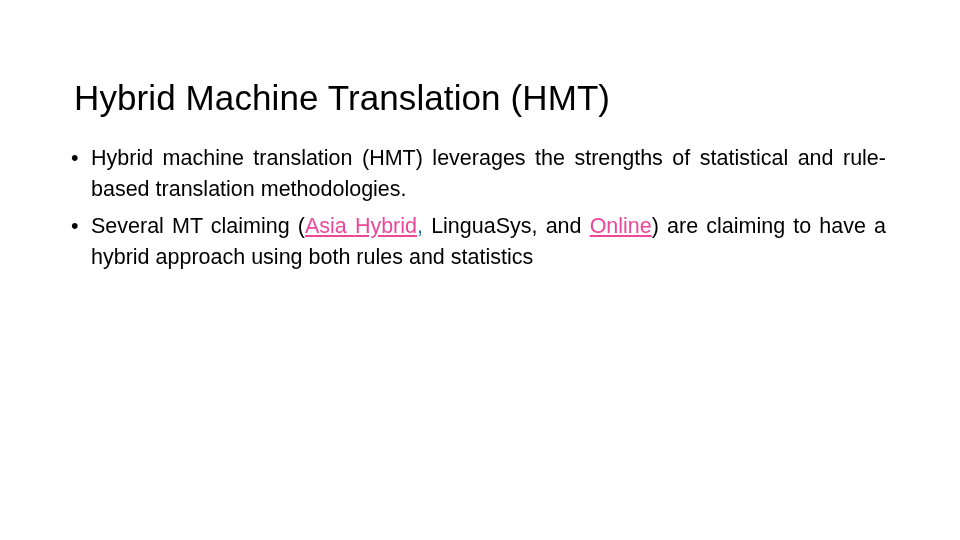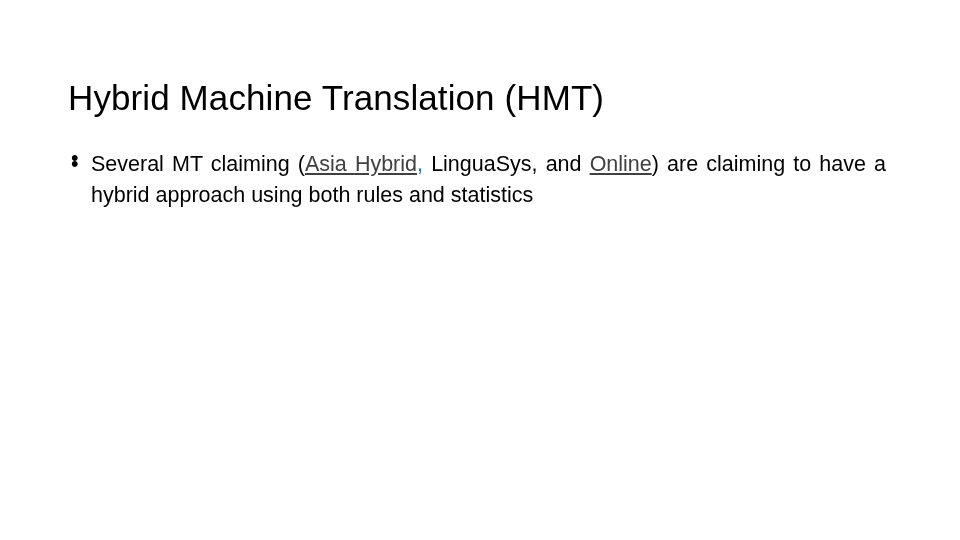--- a/index.html
+++ b/index.html
@@ -19,21 +19,21 @@
   .slide {
     position: relative;
     width: 960px;
     height: 540px;
     background: #ffffff;
     box-sizing: border-box;
   }
 
   .slide-title {
     position: absolute;
-    left: 68px;
+    left: 74px;
     top: 52px;
     width: 830px;
     font-size: 35px;
     line-height: 46px;
     font-weight: 400;
     letter-spacing: 0.1px;
     color: #000000;
     white-space: nowrap;
   }
 
@@ -67,21 +67,21 @@
     color: #000000;
   }
 
   .para-justify {
     text-align: justify;
     text-align-last: left;
   }
 
   a.slide-link,
   .slide-link {
-    color: #404040;
+    color: #ec4899;
     text-decoration: underline;
     text-decoration-thickness: 2px;
     text-underline-offset: 2px;
     cursor: pointer;
   }
 
   .punct-link {
     color: #2175AD;
     text-decoration: none;
   }
@@ -90,20 +90,21 @@
 <body>
 
 <div class="slide">
 
   <h1 class="slide-title">Hybrid Machine Translation (HMT)</h1>
 
   <div class="body-block">
 
     <div class="bullet-item para-justify">
       <span class="bullet-marker">•</span>
+      <span class="text-body">Hybrid machine translation (HMT) leverages the strengths of statistical and rule-based translation methodologies.</span>
     </div>
 
     <div class="bullet-item para-justify">
       <span class="bullet-marker">•</span><span>Several MT claiming (</span><span class="slide-link">Asia </span><span class="slide-link">Hybrid</span><span class="punct-link">,</span><span> LinguaSys, and </span><span class="slide-link">Online</span><span>) are claiming to have a hybrid approach using both rules and statistics</span>
     </div>
 
   </div>
 </div>
 
 </body></html>

